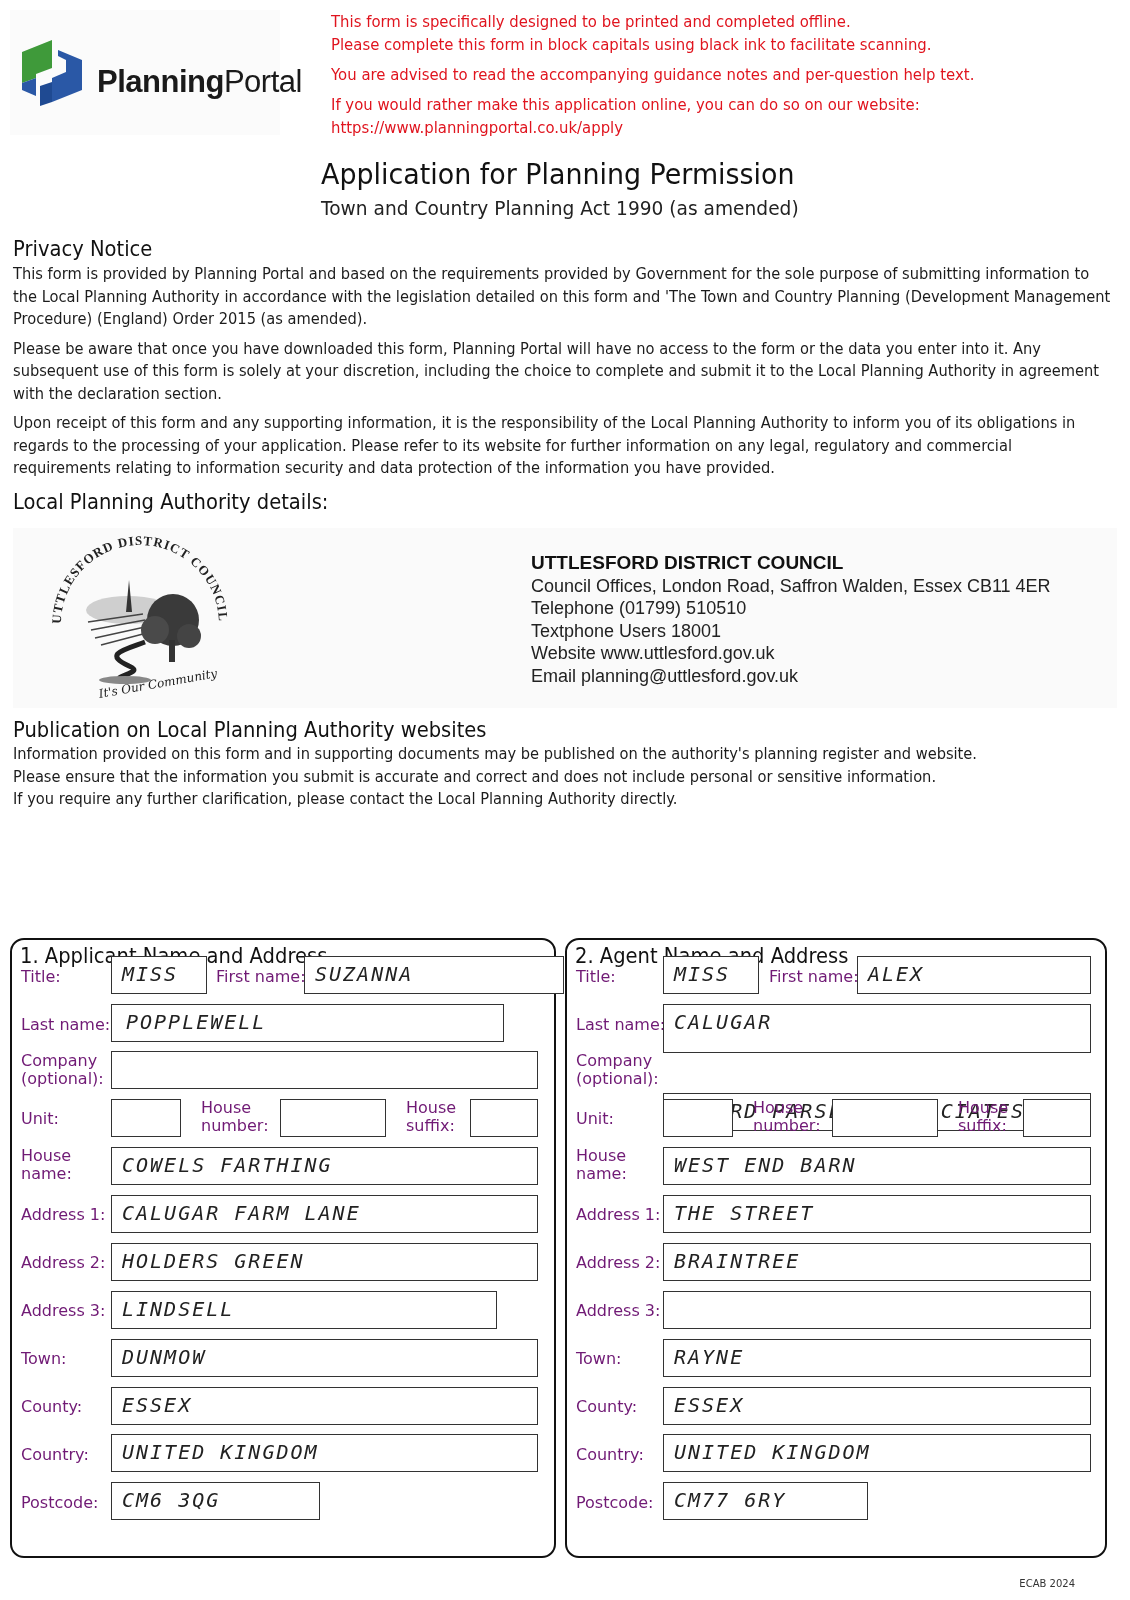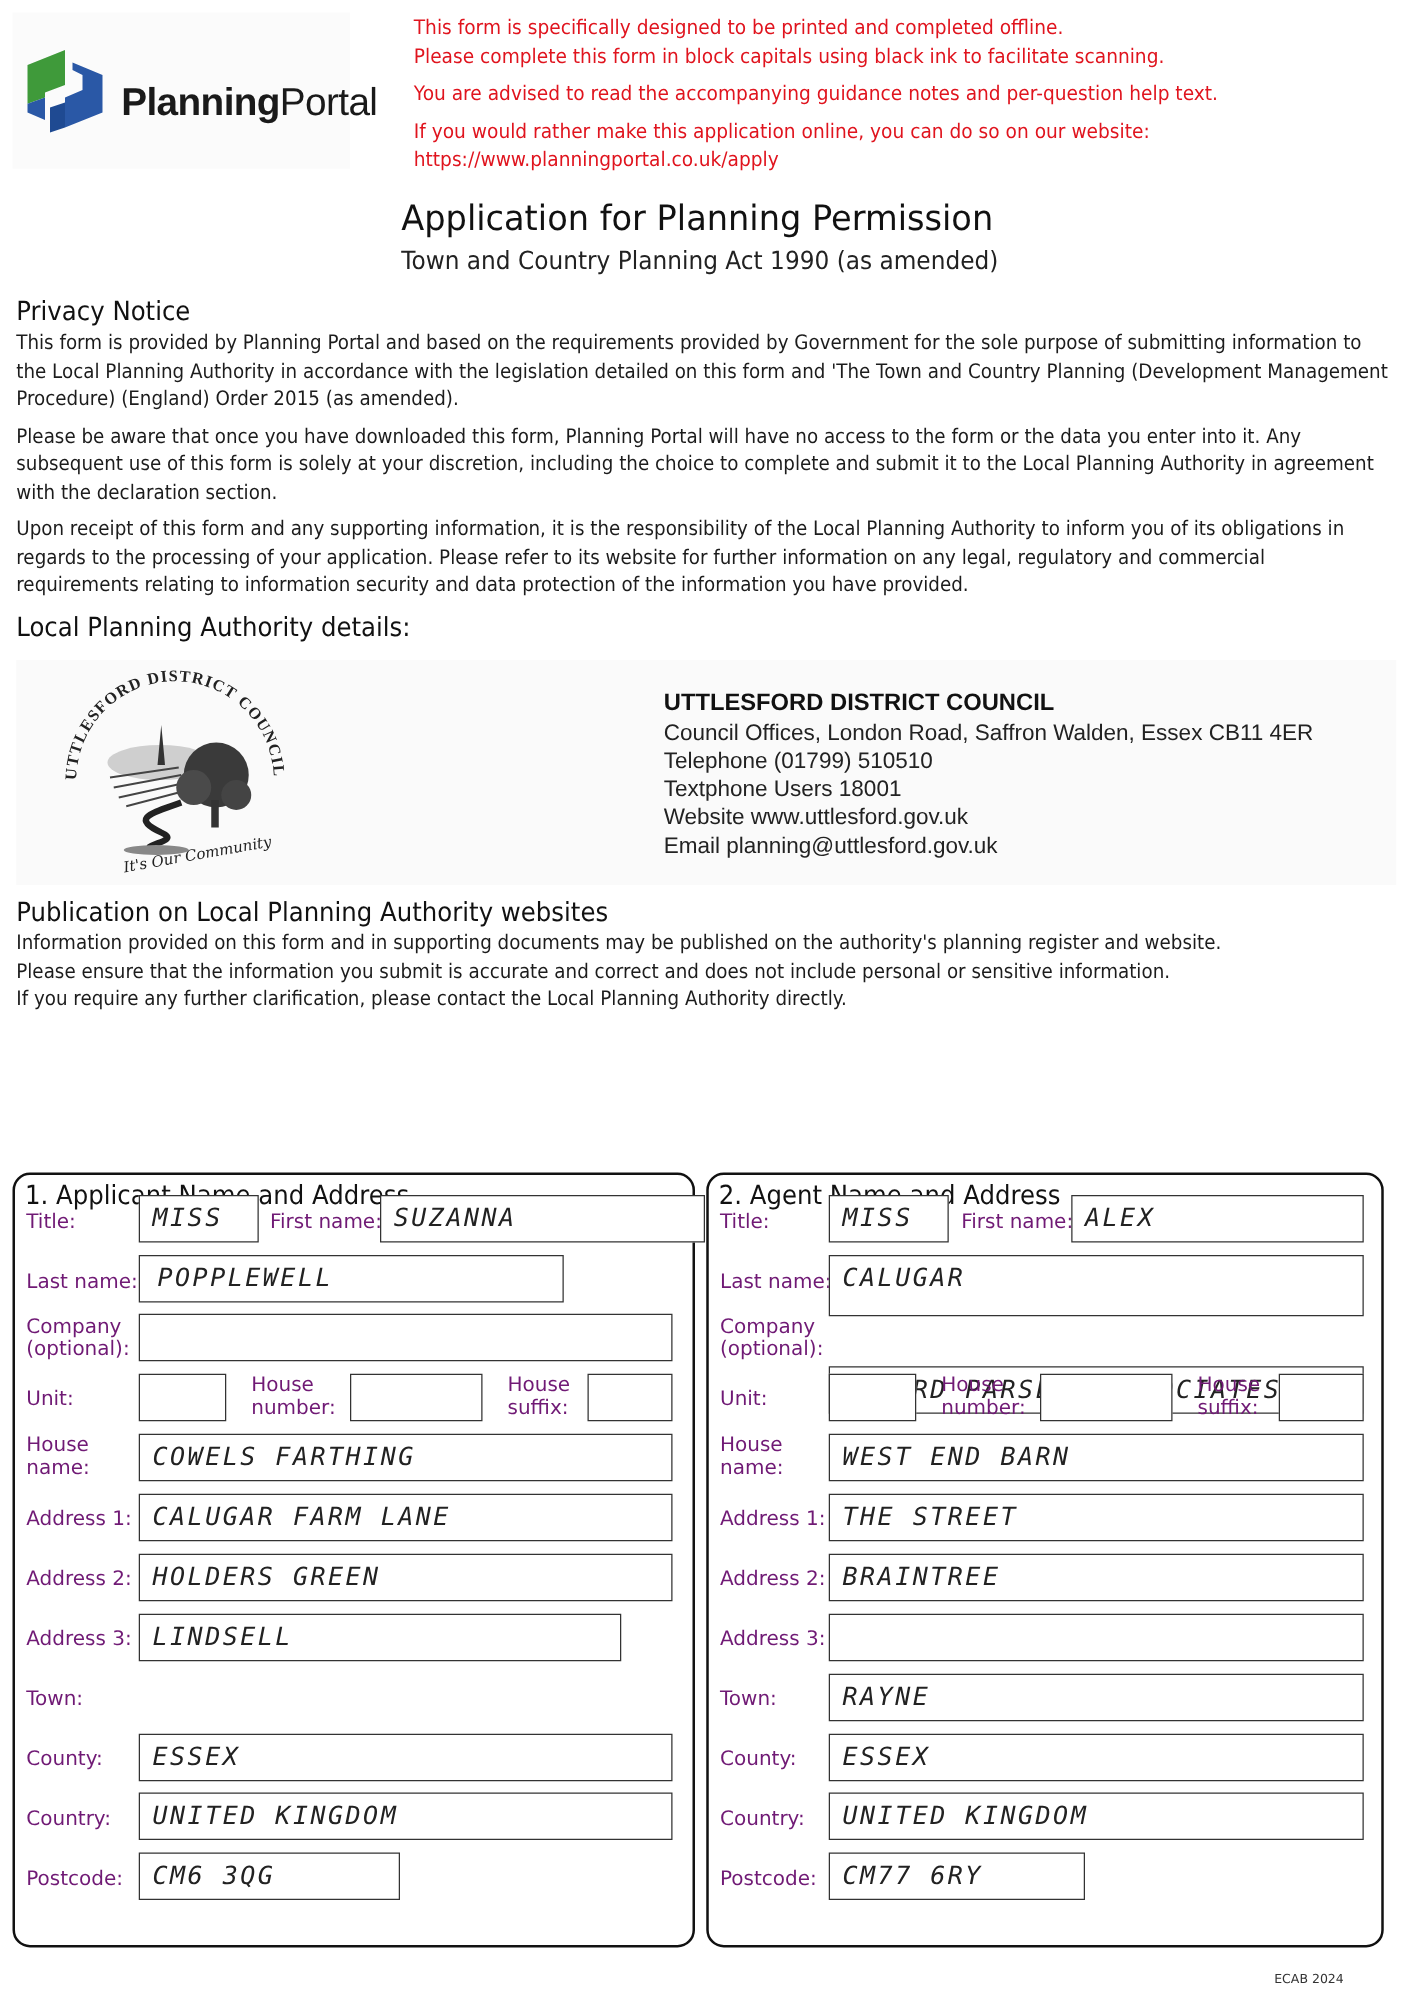--- a/index.html
+++ b/index.html
@@ -115,21 +115,21 @@
 
 <div class="panel" style="left:10px;">
   <div class="ptitle">1.  Applicant Name and Address</div>
 
   <div class="lbl" style="left:9px; top:28px;">Title:</div>
   <div class="fld" style="left:99px; top:16px; width:96px; height:38px;">MISS</div>
   <div class="lbl" style="left:204px; top:28px;">First name:</div>
   <div class="fld" style="left:292px; top:16px; width:260px; height:38px;">SUZANNA</div>
 
   <div class="lbl" style="left:9px; top:76px;">Last name:</div>
-  <div class="fld" style="left:99px; top:64px; width:340px; height:38px;padding-left:14px;">POPPLEWELL</div>
+  <div class="fld" style="left:99px; top:64px; width:393px; height:38px;padding-left:14px;">POPPLEWELL</div>
 
   <div class="lbl" style="left:9px; top:112px;"><span>Company</span><br><span>(optional):</span></div>
   <div class="fld" style="left:99px; top:111px; width:427px; height:38px;"></div>
 
   <div class="lbl" style="left:9px; top:170px;">Unit:</div>
   <div class="fld" style="left:99px; top:159px; width:70px; height:38px;"></div>
   <div class="lbl" style="left:189px; top:159px;"><span>House</span><br><span>number:</span></div>
   <div class="fld" style="left:268px; top:159px; width:106px; height:38px;"></div>
   <div class="lbl" style="left:394px; top:159px;"><span>House</span><br><span>suffix:</span></div>
   <div class="fld" style="left:458px; top:159px; width:68px; height:38px;"></div>
@@ -140,20 +140,21 @@
   <div class="lbl" style="left:9px; top:266px;">Address 1:</div>
   <div class="fld" style="left:99px; top:255px; width:427px; height:38px;">CALUGAR  FARM  LANE</div>
 
   <div class="lbl" style="left:9px; top:314px;">Address 2:</div>
   <div class="fld" style="left:99px; top:303px; width:427px; height:38px;">HOLDERS  GREEN</div>
 
   <div class="lbl" style="left:9px; top:362px;">Address 3:</div>
   <div class="fld" style="left:99px; top:351px; width:386px; height:38px;">LINDSELL</div>
 
   <div class="lbl" style="left:9px; top:410px;">Town:</div>
+  <div class="fld" style="left:99px; top:399px; width:427px; height:38px;">DUNMOW</div>
 
   <div class="lbl" style="left:9px; top:458px;">County:</div>
   <div class="fld" style="left:99px; top:447px; width:427px; height:38px;">ESSEX</div>
 
   <div class="lbl" style="left:9px; top:506px;">Country:</div>
   <div class="fld" style="left:99px; top:494px; width:427px; height:38px;">UNITED  KINGDOM</div>
 
   <div class="lbl" style="left:9px; top:554px;">Postcode:</div>
   <div class="fld" style="left:99px; top:542px; width:209px; height:38px;">CM6  3QG</div>
 </div>

